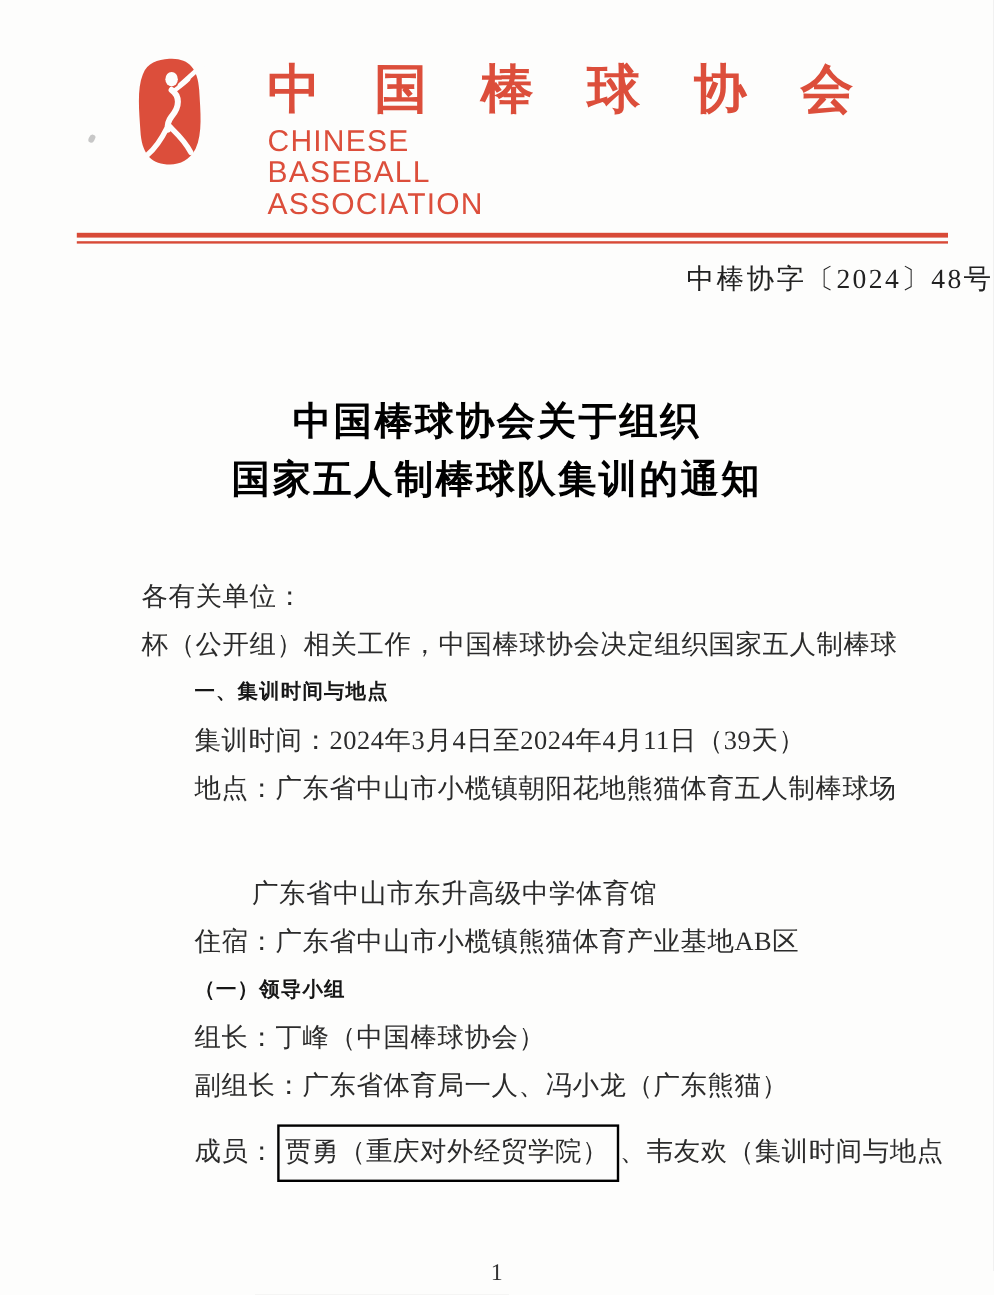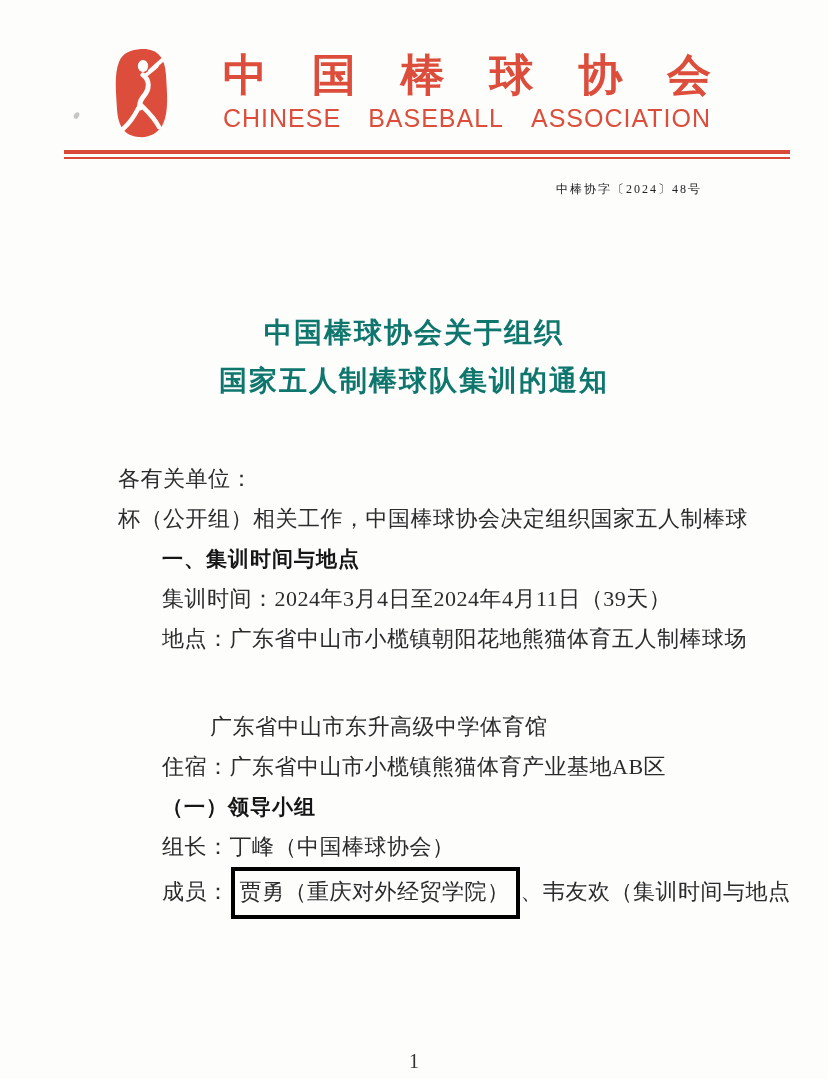--- a/index.html
+++ b/index.html
@@ -22,63 +22,63 @@
     font-family:"Liberation Sans","DejaVu Sans",sans-serif;
     font-weight:bold; font-size:44px; line-height:46px;
     color:#dc4e3b;
   }
   .org-en {
     display:flex; justify-content:space-between;
     margin-top:7px;
     font-family:"Liberation Sans","DejaVu Sans",sans-serif;
     font-size:25px; line-height:26px; letter-spacing:1px;
     color:#dc4e3b;
+    flex-direction:column;
   }
   .double-rule {
     margin:11px 38px 0 64px;
     height:9px;
     border-top:4px solid #d84a37;
     border-bottom:2px solid #d84a37;
   }
   .doc-number {
     margin-top:16px;
-    padding-right:126px;
     text-align:right;
-    font-size:12px; line-height:28px;
+    font-size:23px; line-height:28px;
     letter-spacing:2px;
     color:#222;
   }
   
   .doc-title {
-    margin-top:106px;
+    margin-top:80px;
     text-align:center;
     font-weight:bold;
-    font-size:28px; line-height:48px;
+    font-size:32px; line-height:48px;
     letter-spacing:2px;
-    color:#0f766e;
+    color:#000000;
   }
   
   .doc-body {
     margin:54px 96px 0 118px;
     font-size:22px; line-height:40px;
     letter-spacing:0.5px;
   }
   .line { white-space:nowrap; }
   .indent { padding-left:44px; }
   .indent-deep { padding-left:92px;margin-top:48px; }
   .heading {
     font-family:"Liberation Sans","DejaVu Sans",sans-serif;
-    font-weight:bold; font-size:21px;
+    font-weight:bold; font-size:17px;
     letter-spacing:1px; color:#161616;
   }
   .hl-box {
     display:inline-block;
-    border:4px solid #000000;
+    border:2px solid #000000;
     padding:1px 6px 3px 5px;
-    margin:0 1px;
+    margin:12px 1px;
   }
   
   .page-num {
     position:absolute; left:0; right:0; bottom:6px;
     text-align:center;
     font-size:20px; color:#333;
     font-family:"Liberation Serif","DejaVu Serif",serif;
   }
   
   .speck {
@@ -138,20 +138,21 @@
   <div class="doc-body">
     <div class="line">各有关单位：</div>
     <div class="line">杯（公开组）相关工作，中国棒球协会决定组织国家五人制棒球</div>
     <div class="line indent heading">一、集训时间与地点</div>
     <div class="line indent">集训时间：2024年3月4日至2024年4月11日（39天）</div>
     <div class="line indent">地点：广东省中山市小榄镇朝阳花地熊猫体育五人制棒球场</div>
     <div class="line indent-deep">广东省中山市东升高级中学体育馆</div>
     <div class="line indent">住宿：广东省中山市小榄镇熊猫体育产业基地AB区</div>
     <div class="line indent heading">（一）领导小组</div>
     <div class="line indent">组长：丁峰（中国棒球协会）</div>
+    <div class="line indent">副组长：广东省体育局一人、冯小龙（广东熊猫）</div>
     <div class="line indent">
       <span>成员：</span><span class="hl-box"><span>贾勇（重庆对外经贸学院）</span></span><span>、韦友欢（集训时间与地点</span>
     </div>
   </div>
 
   <div class="page-num">1</div>
 
 </div>
 
 </body></html>

